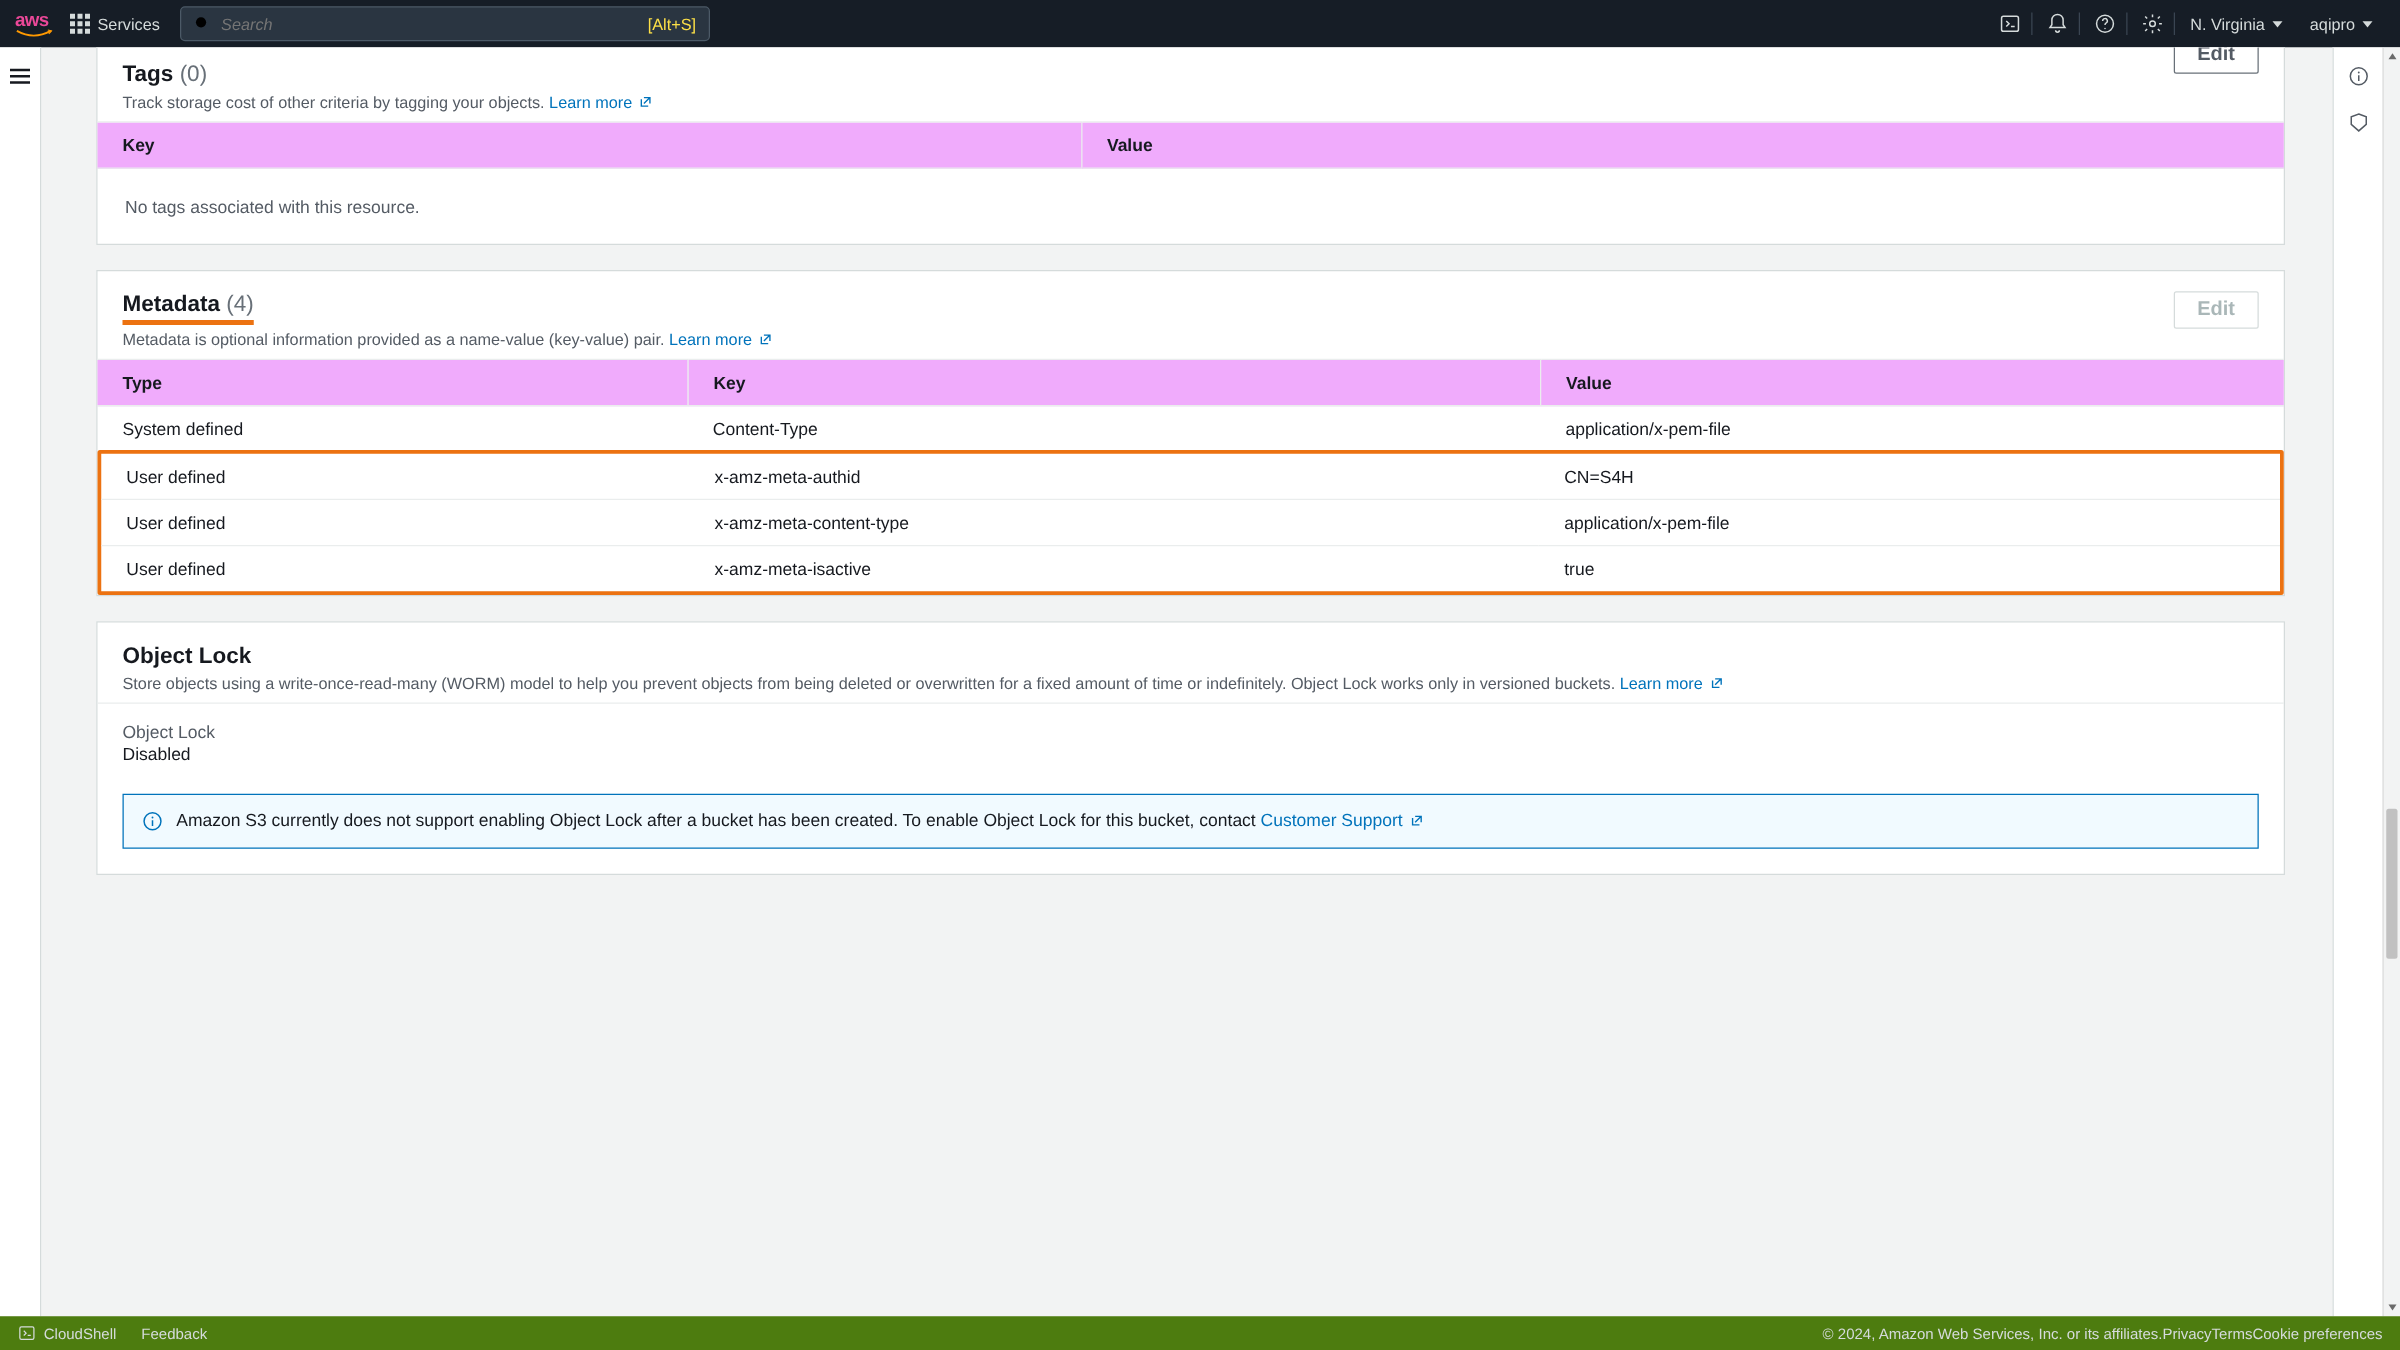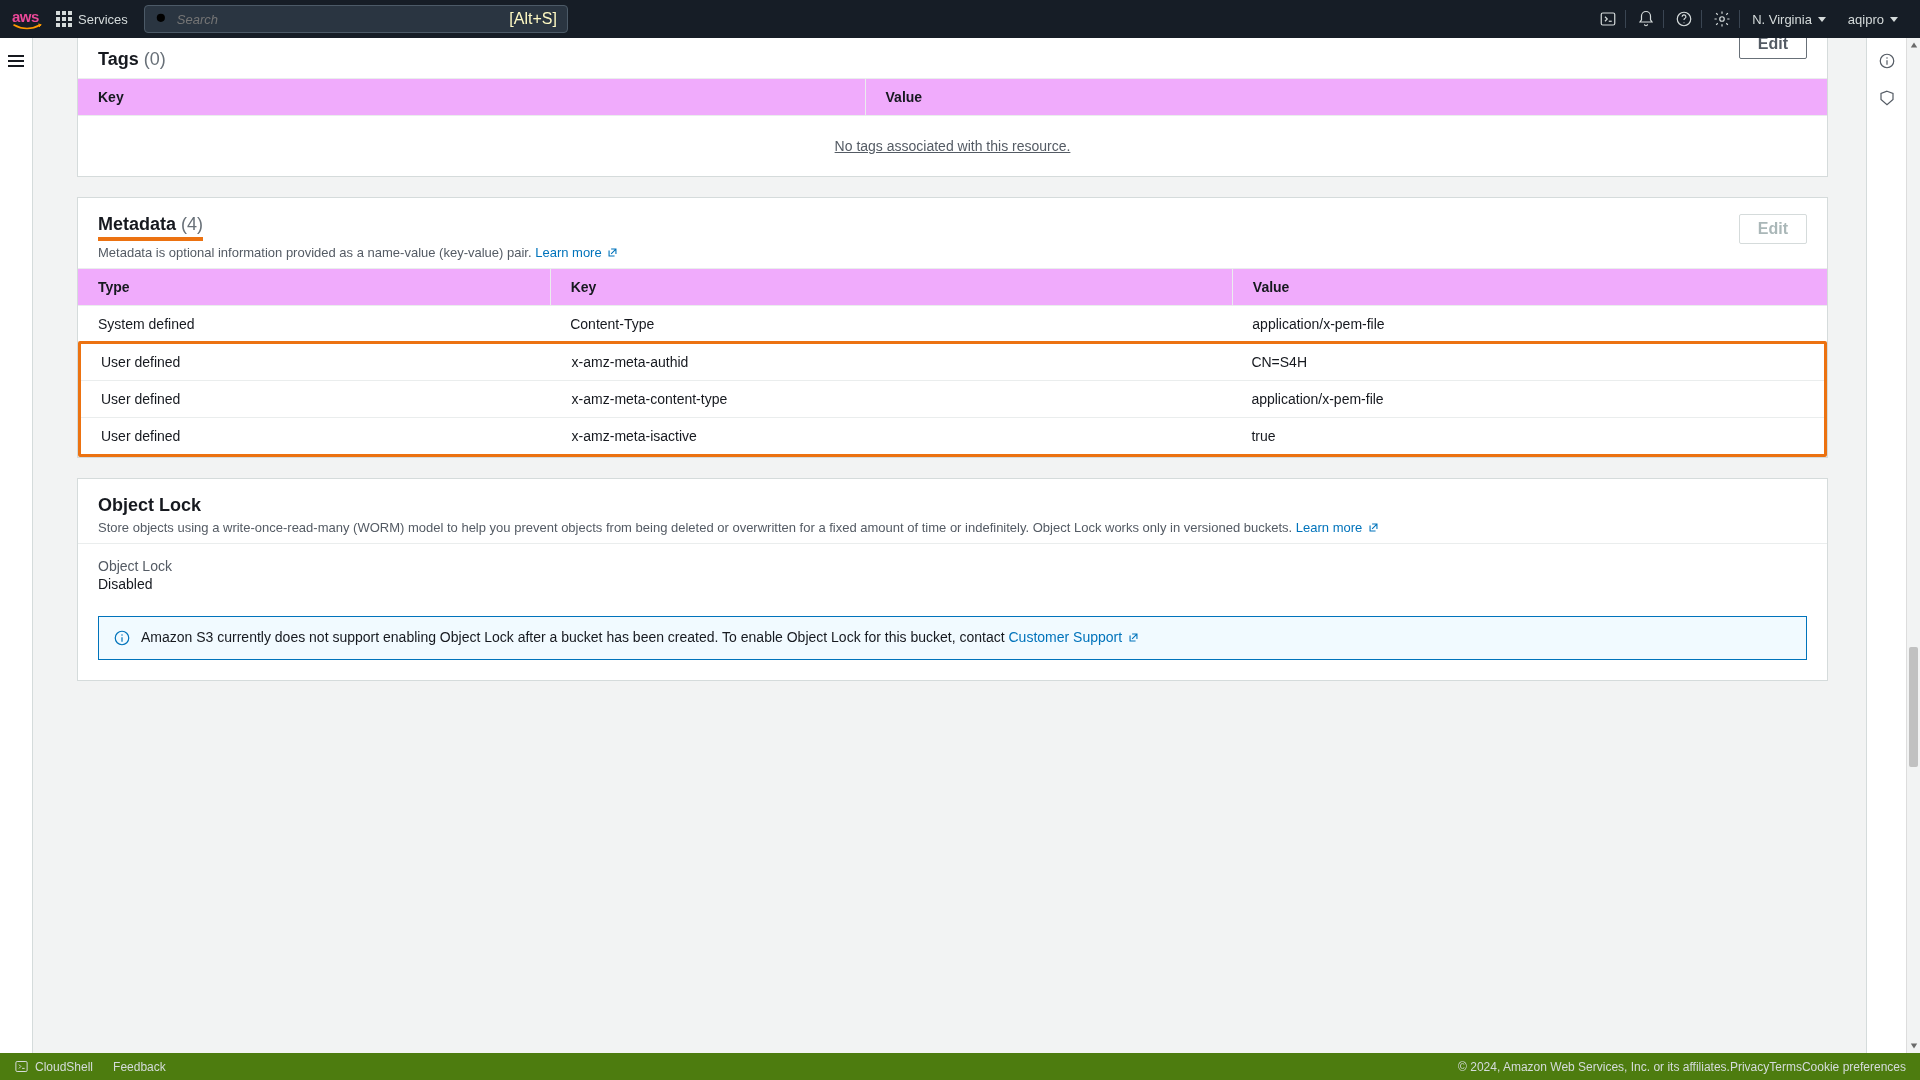--- a/index.html
+++ b/index.html
@@ -38,21 +38,21 @@
 .searchbox input {
   background: transparent;
   border: none;
   color: #d5dbdb;
   font-style: italic;
   flex: 1;
   outline: none;
   font-size: 13px;
   margin-left: 8px;
 }
-.searchbox .shortcut { color: #fef9c3; font-size: 16px; font-style: normal; }
+.searchbox .shortcut { color: #fde047; font-size: 13px; font-style: normal; }
 .topnav-right { margin-left: auto; display: flex; align-items: center; gap: 2px; }
 .topnav-icon {
   width: 36px; height: 38px; display: flex; align-items: center; justify-content: center; cursor: pointer;
   position: relative;
 }
 .topnav-icon.sep::after { content: ""; position: absolute; right: 0; top: 10px; height: 18px; width: 1px; background: #3a4552; }
 .region-btn, .user-btn { display: flex; align-items: center; padding: 0 10px; height: 38px; cursor: pointer; font-size: 13px; }
 .region-btn::after, .user-btn::after {
   content: ""; width: 0; height: 0; border-left: 4px solid transparent; border-right: 4px solid transparent;
   border-top: 5px solid #d5dbdb; margin-left: 6px;
@@ -95,21 +95,21 @@
 
 .table { width: 100%; border-collapse: collapse; }
 .table th {
   text-align: left; padding: 10px 20px; background: #f0abfc;
   border-top: 1px solid #eaeded; border-bottom: 1px solid #eaeded;
   font-weight: 700; font-size: 14px;
 }
 .table th:not(:first-child) { border-left: 1px solid #eaeded; }
 .table td { padding: 10px 20px; border-bottom: 1px solid #eaeded; font-size: 14px; }
 .table tr:last-child td { border-bottom: none; }
-.table-empty { text-align: center; padding: 22px; color: #545b64; font-size: 14px; text-decoration: underline; }
+.table-empty { padding: 22px; color: #545b64; font-size: 14px; }
 
 .highlight-underline { border-bottom: 4px solid #ec7211; padding-bottom: 2px; display: inline-block; }
 .row-highlight-box {
   border: 3px solid #ec7211;
   border-radius: 2px;
   margin: -1px 0 0 0;
 }
 
 .kv-block { padding: 14px 20px; }
 .kv-label { color: #545b64; font-size: 14px; }
@@ -228,20 +228,25 @@
       </div>
   </div>
 
   <div class="content-scroll">
 
     <div class="panel" style="margin-top:-22px;">
       <div class="panel-header">
         <div class="panel-title-group">
           <div class="panel-title">
             <span>Tags</span> <span class="count">(0)</span>
+          </div>
+          <div class="panel-desc">
+            <span>Track storage cost of other criteria by tagging your objects. </span><a href="#"><span>Learn more </span><span class="ext-icon"><svg viewBox="0 0 16 16" width="11" height="11">
+                    <path d="M6 3h7v7M13 3L6 10M11 13H3V5" fill="none"></path>
+                  </svg></span></a>
           </div>
         </div>
         <button class="edit-btn" style="margin-top:-20px;">Edit</button>
       </div>
       <table class="table">
         <thead>
             <tr>
           <th style="width:45%;">Key</th>
           <th>Value</th>
         </tr>

